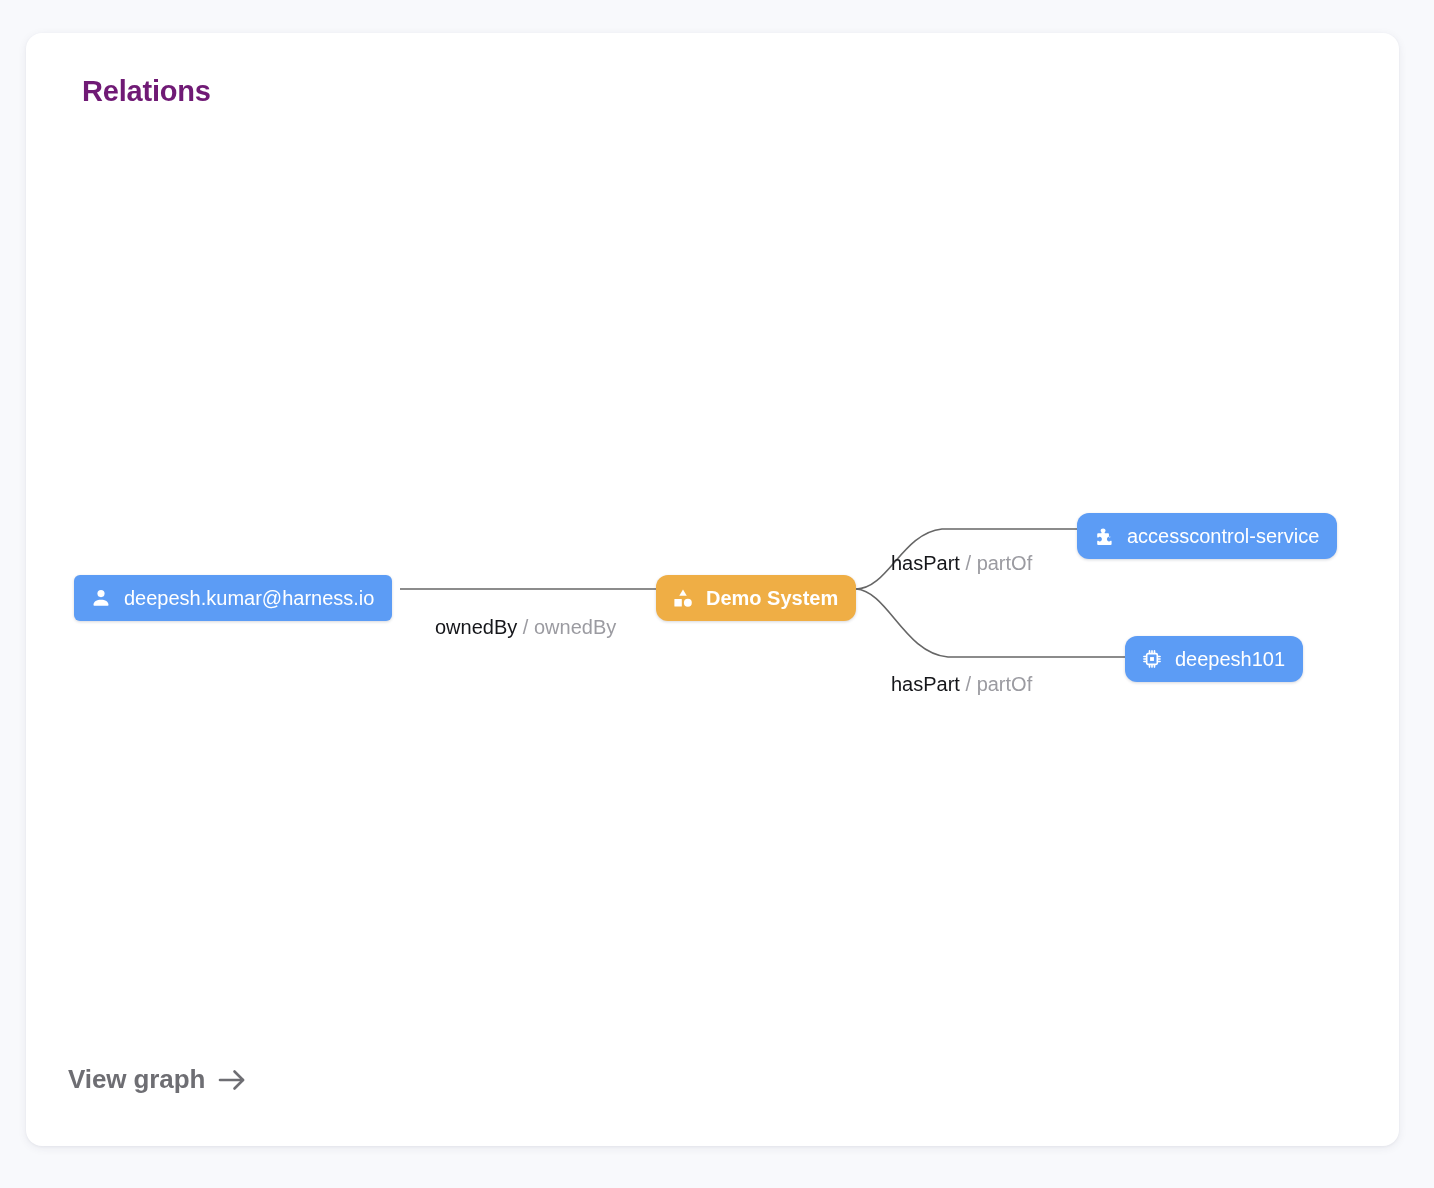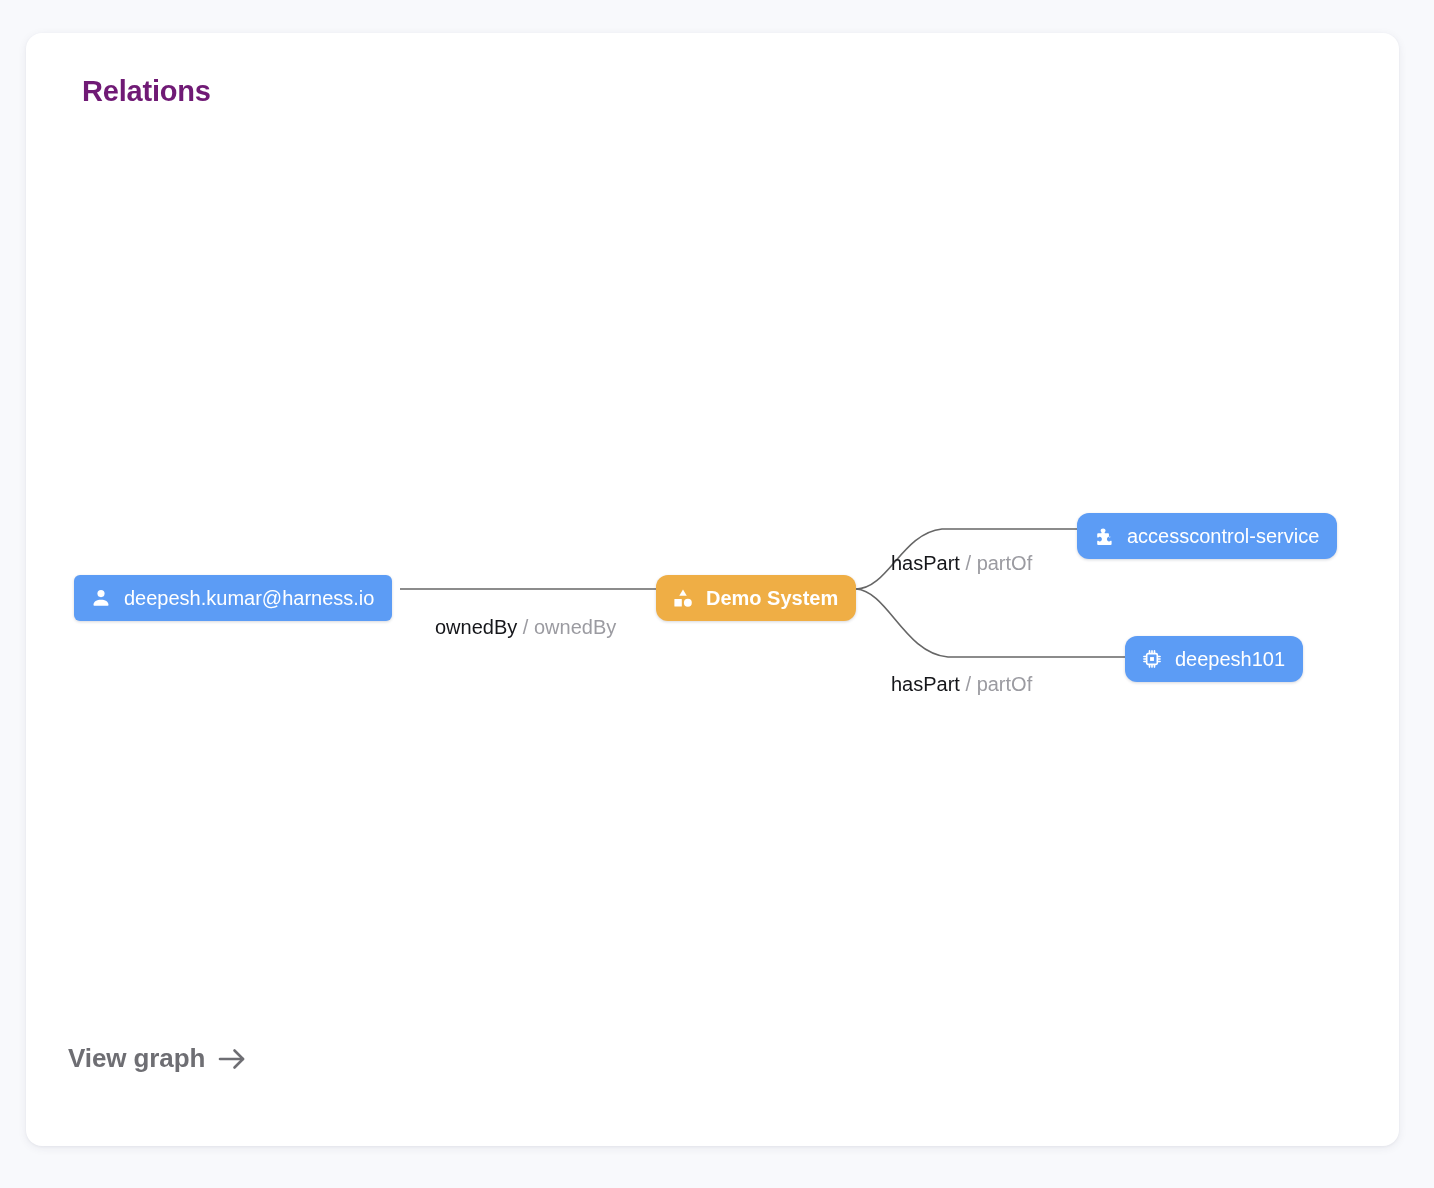--- a/index.html
+++ b/index.html
@@ -107,21 +107,21 @@
   }
   .edge-label .secondary { color: #9b9ba1; }
 
   #edge-label-owner  { left: 409px; top: 568px; }
   #edge-label-part-1 { left: 865px; top: 504px; }
   #edge-label-part-2 { left: 865px; top: 625px; }
 
   #view-graph {
     position: absolute;
     left: 42px;
-    top: 1010px;
+    top: 1031px;
     display: flex;
     align-items: center;
     gap: 12px;
     color: #6e6e73;
     font-size: 26px;
     font-weight: bold;
     letter-spacing: -0.1px;
     cursor: pointer;
     white-space: nowrap;
   }

